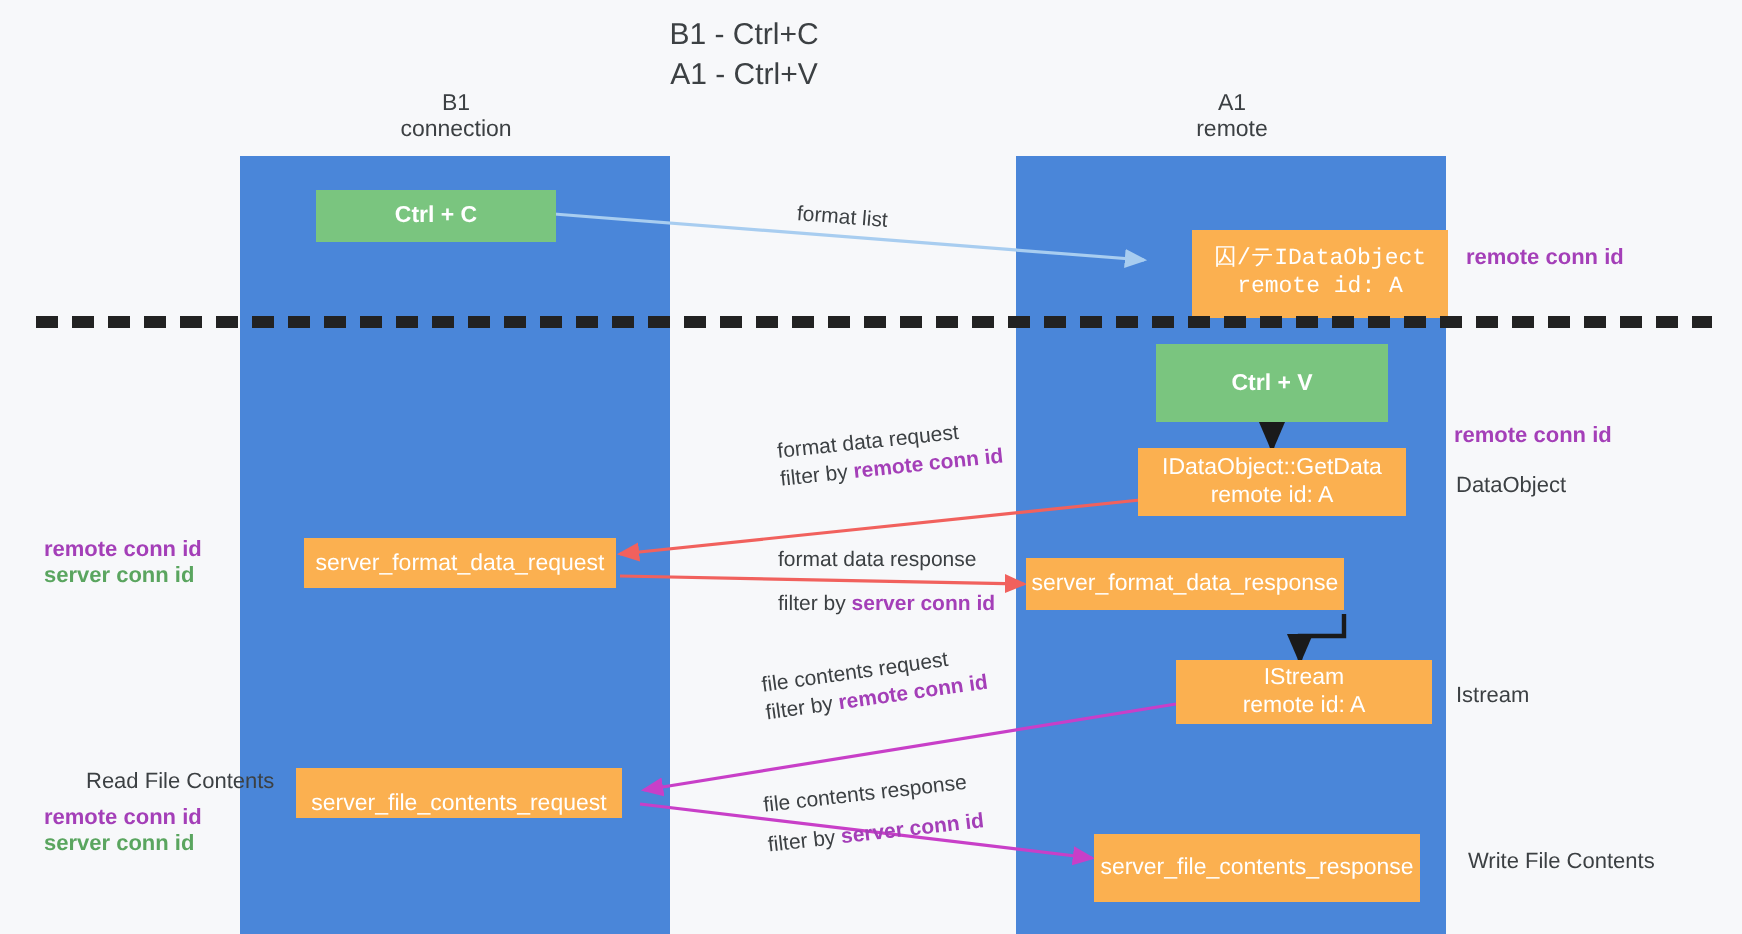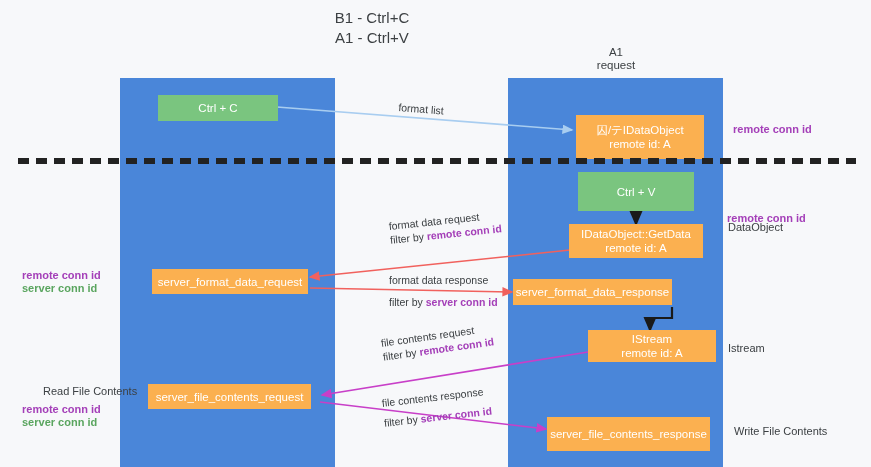--- a/index.html
+++ b/index.html
@@ -50,21 +50,21 @@
     display: flex;
     flex-direction: column;
     align-items: center;
     justify-content: center;
     color: #ffffff;
     font-size: 11.5px;
     line-height: 14px;
     text-align: center;
     z-index: 5;
   }
-  .node.green { background: #7ac57f; }
+  .node.green { background: #7ac57f; font-weight: bold; }
   .node.orange { background: #fbb050; }
 
   .side-label {
     position: absolute;
     font-size: 11px;
     line-height: 14px;
     color: #3c4043;
     z-index: 6;
   }
   .side-label.purple { color: #a43fb8; font-weight: bold; }
@@ -108,22 +108,24 @@
 
   <div id="title">
     
     <span style="white-space:pre-line;">B1 - Ctrl+C
 A1 - Ctrl+V</span>
   </div>
 
   <div class="lane" id="lane-b1"></div>
   <div class="lane" id="lane-a1"></div>
 
+  <div class="lane-header" id="header-b1" style="white-space:pre-line;">B1
+connection</div>
   <div class="lane-header" id="header-a1" style="white-space:pre-line;">A1
-request</div>
+remote</div>
 
   <svg id="svg-layer">
     <defs>
       <marker id="ah-blue" markerWidth="7" markerHeight="7" refX="6" refY="3" orient="auto">
         <path d="M0,0 L7,3 L0,6 z" fill="#a8cdf0"></path>
       </marker>
       <marker id="ah-red" markerWidth="7" markerHeight="7" refX="6" refY="3" orient="auto">
         <path d="M0,0 L7,3 L0,6 z" fill="#f1615d"></path>
       </marker>
       <marker id="ah-magenta" markerWidth="7" markerHeight="7" refX="6" refY="3" orient="auto">
@@ -148,21 +150,21 @@
 
     <line x1="320" y1="402" x2="546" y2="429" stroke="#c83fc8" stroke-width="1.6" marker-end="url(#ah-magenta)"></line>
   </svg>
 
   <div id="divider"></div>
 
   <div class="node green" style="left:158px; top:95px; width:120px; height:26px;">
     <span>Ctrl + C</span>
   </div>
 
-  <div class="node orange" style="left:576px; top:115px; width:128px; height:44px;">
+  <div class="node orange" style="left:596px; top:115px; width:128px; height:44px;font-family:Liberation Mono, monospace;">
     <span>囚/テIDataObject</span>
     <span>remote id: A</span>
   </div>
 
   <div class="node green" style="left:578px; top:172px; width:116px; height:39px;">
     <span>Ctrl + V</span>
   </div>
 
   <div class="node orange" style="left:569px; top:224px; width:134px; height:34px;">
     <span>IDataObject::GetData</span>
@@ -175,35 +177,35 @@
 
   <div class="node orange" style="left:513px; top:279px; width:159px; height:26px;align-items:center;">
     <span>server_format_data_response</span>
   </div>
 
   <div class="node orange" style="left:588px; top:330px; width:128px; height:32px;">
     <span>IStream</span>
     <span>remote id: A</span>
   </div>
 
-  <div class="node orange" style="left:148px; top:384px; width:163px; height:25px;">
+  <div class="node orange" style="left:148px; top:384px; width:163px; height:25px;justify-content:flex-end;">
     <span>server_file_contents_request</span>
   </div>
 
   <div class="node orange" style="left:547px; top:417px; width:163px; height:34px;">
     <span>server_file_contents_response</span>
   </div>
 
   <div class="side-label purple" style="left:733px; top:122px;">
     <span>remote conn id</span>
   </div>
   <div class="side-label purple" style="left:727px; top:211px;">
     <span>remote conn id</span>
   </div>
-  <div class="side-label" style="left:728px; top:220px;">
+  <div class="side-label" style="left:728px; top:236px;">
     <span>DataObject</span>
   </div>
   <div class="side-label" style="left:728px; top:341px;">
     <span>Istream</span>
   </div>
   <div class="side-label" style="left:734px; top:424px;">
     <span>Write File Contents</span>
   </div>
 
   <div class="side-label purple" style="left:22px; top:268px;">

